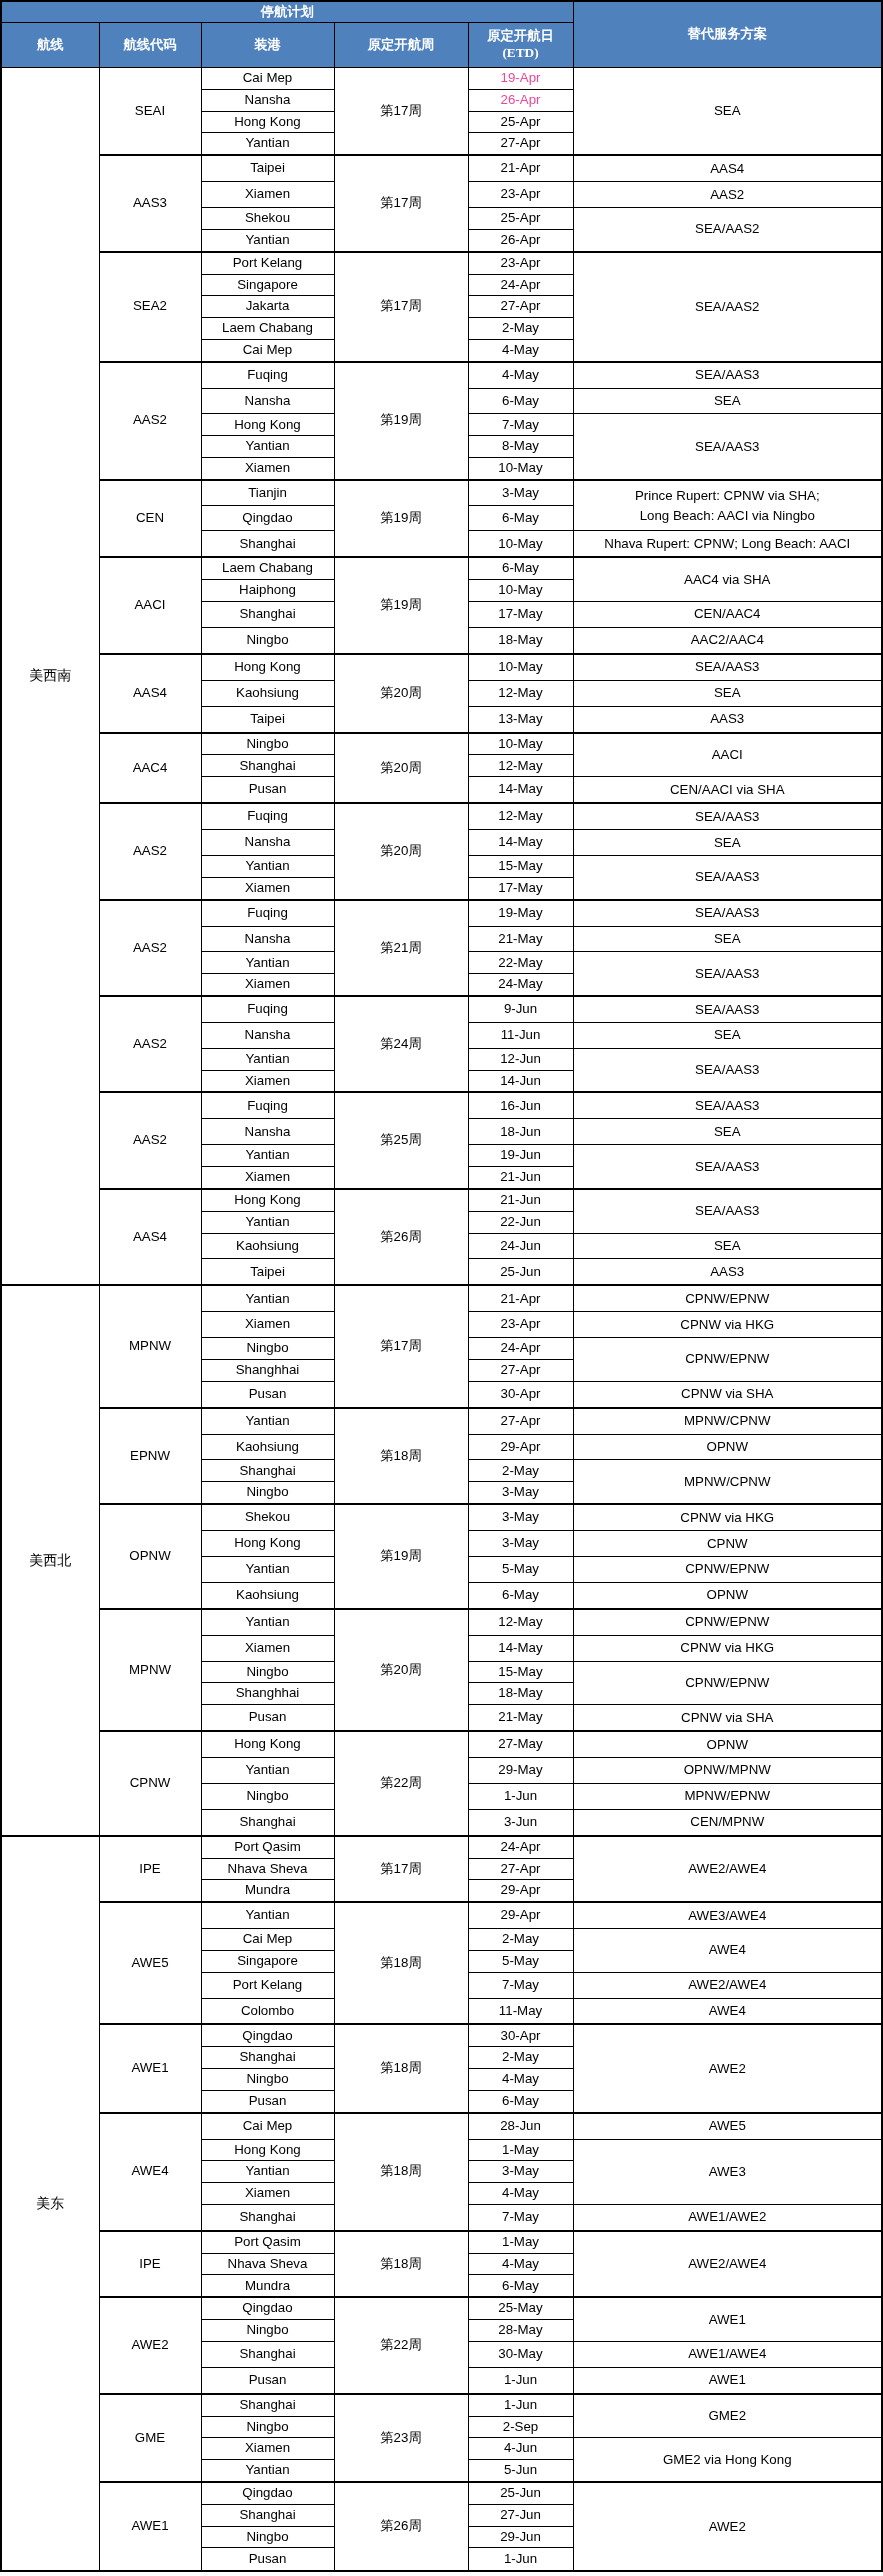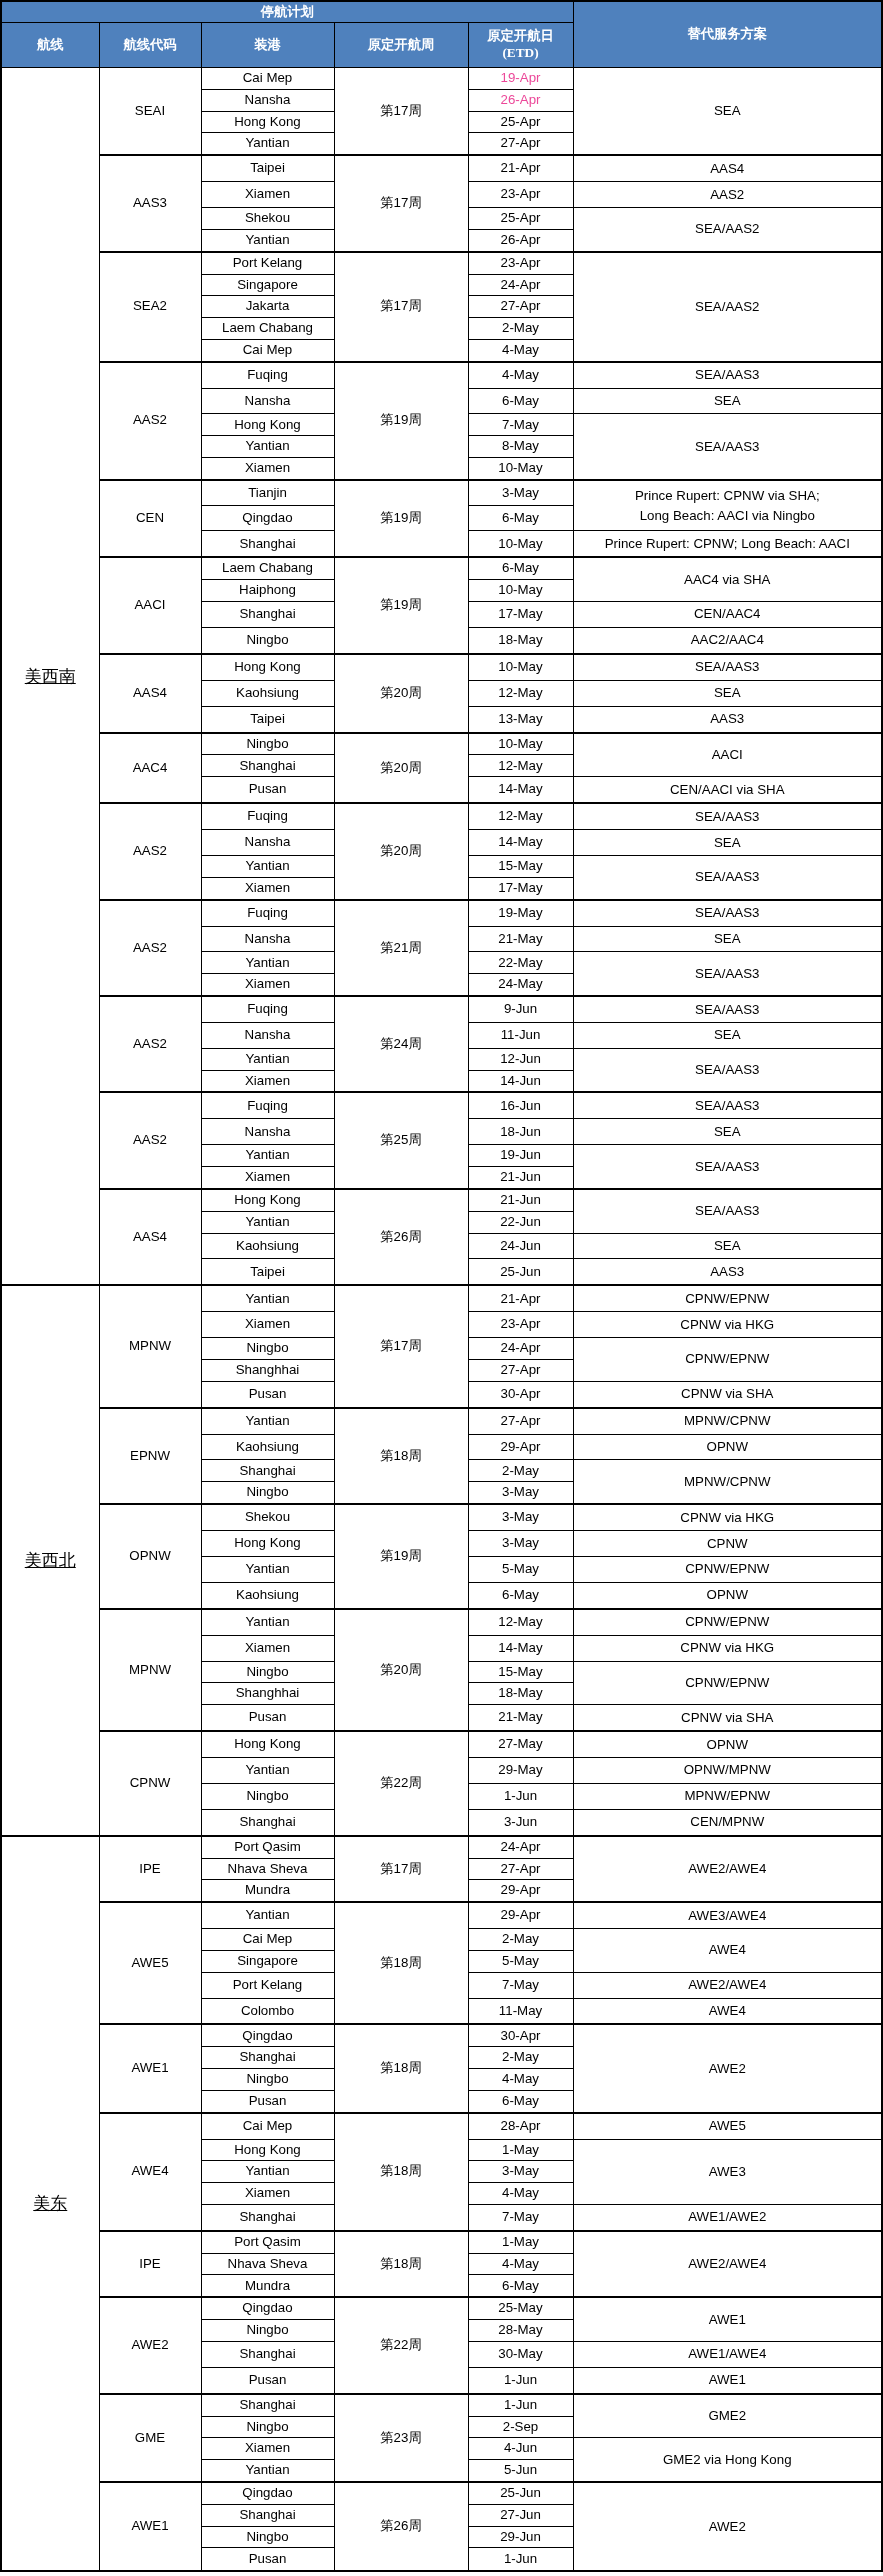--- a/index.html
+++ b/index.html
@@ -7,21 +7,21 @@
   table{border-collapse:collapse;table-layout:fixed;width:882px;height:2572px;margin:0;}
   th,td{border:1px solid #000;text-align:center;vertical-align:middle;padding:0 2px;
         font-size:13.3px;color:#000;overflow:hidden;line-height:1.25;}
   table{border:2px solid #000;}
   thead th{background:#4F81BD;color:#fff;font-weight:bold;font-size:13.3px;}
   tr.title-row{height:21.6px;}
   tr.cols-row{height:45px;font-family:Liberation Serif, serif;}
   td.gb{border-bottom:2px solid #000;}
   td.rb{border-bottom:2.5px solid #000;}
   td.muted{color:#ec4899;}
-  td.region-cell{font-size:17px;text-decoration:underline;}
+  td.region-cell{font-size:14px;}
   td.alt-cell{line-height:1.5;}
 </style>
 </head>
 <body>
 
 <table>
   <colgroup>
     <col style="width:98px">
       <col style="width:102px">
       <col style="width:133px">
@@ -142,21 +142,21 @@
         <td class="etd-cell">3-May</td>
         <td class="alt-cell" rowspan="2"><span>Prince Rupert: CPNW via SHA;</span><br><span>Long Beach: AACI via Ningbo</span></td>
       </tr>
       <tr>
         <td class="port-cell">Qingdao</td>
         <td class="etd-cell">6-May</td>
       </tr>
       <tr>
         <td class="port-cell gb">Shanghai</td>
         <td class="etd-cell gb">10-May</td>
-        <td class="alt-cell gb">Prince Rupert: CPNW;  Long Beach: AACI</td>
+        <td class="alt-cell gb">Nhava Rupert: CPNW;  Long Beach: AACI</td>
       </tr>
       <tr>
         <td class="code-cell gb" rowspan="4">AACI</td>
         <td class="port-cell">Laem Chabang</td>
         <td class="week-cell gb" rowspan="4">第19周</td>
         <td class="etd-cell">6-May</td>
         <td class="alt-cell" rowspan="2">AAC4 via SHA</td>
       </tr>
       <tr>
         <td class="port-cell">Haiphong</td>
@@ -486,21 +486,21 @@
         <td class="etd-cell">4-May</td>
       </tr>
       <tr>
         <td class="port-cell gb">Pusan</td>
         <td class="etd-cell gb">6-May</td>
       </tr>
       <tr>
         <td class="code-cell gb" rowspan="5">AWE4</td>
         <td class="port-cell">Cai Mep</td>
         <td class="week-cell gb" rowspan="5">第18周</td>
-        <td class="etd-cell">28-Apr</td>
+        <td class="etd-cell">28-Jun</td>
         <td class="alt-cell">AWE5</td>
       </tr>
       <tr>
         <td class="port-cell">Hong Kong</td>
         <td class="etd-cell">1-May</td>
         <td class="alt-cell" rowspan="3">AWE3</td>
       </tr>
       <tr>
         <td class="port-cell">Yantian</td>
         <td class="etd-cell">3-May</td>

